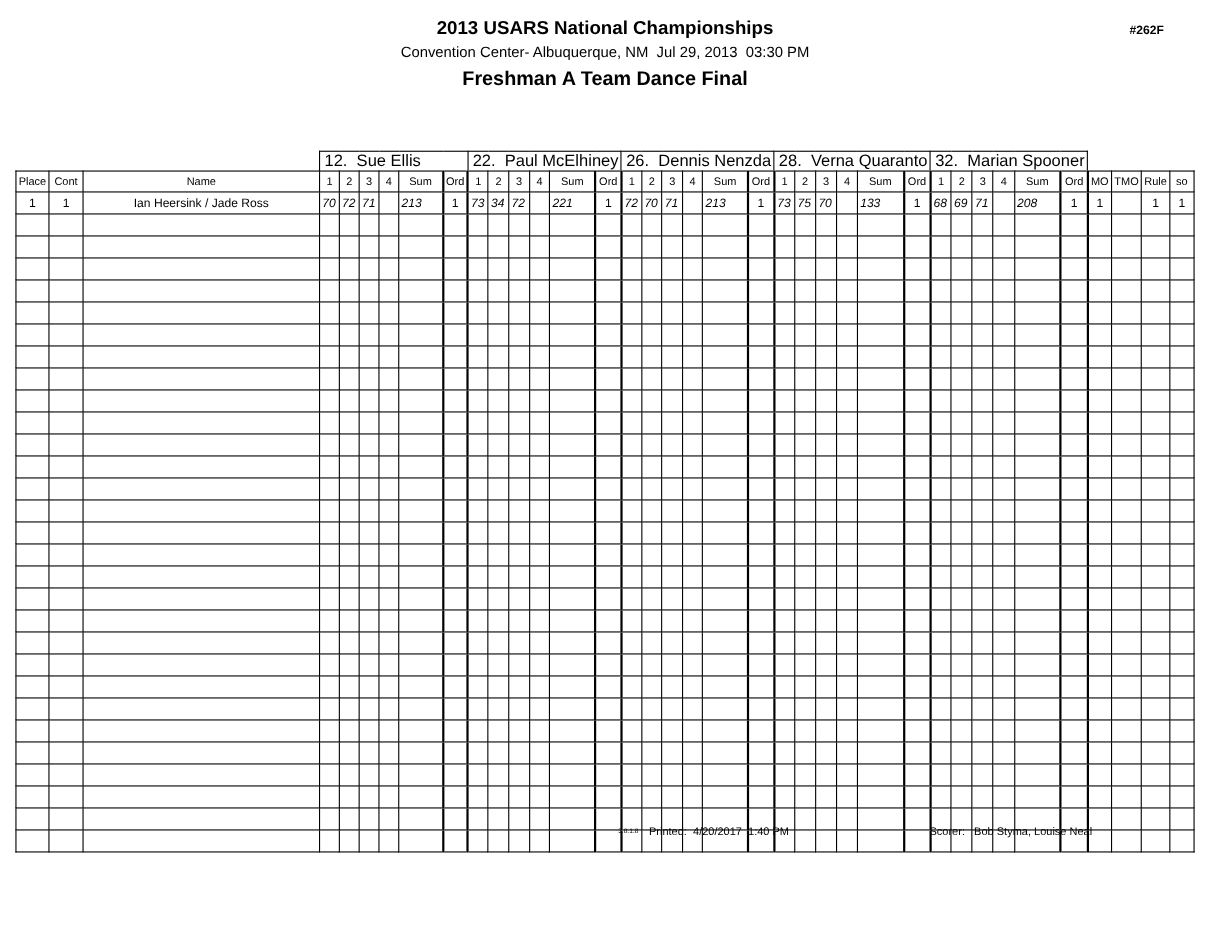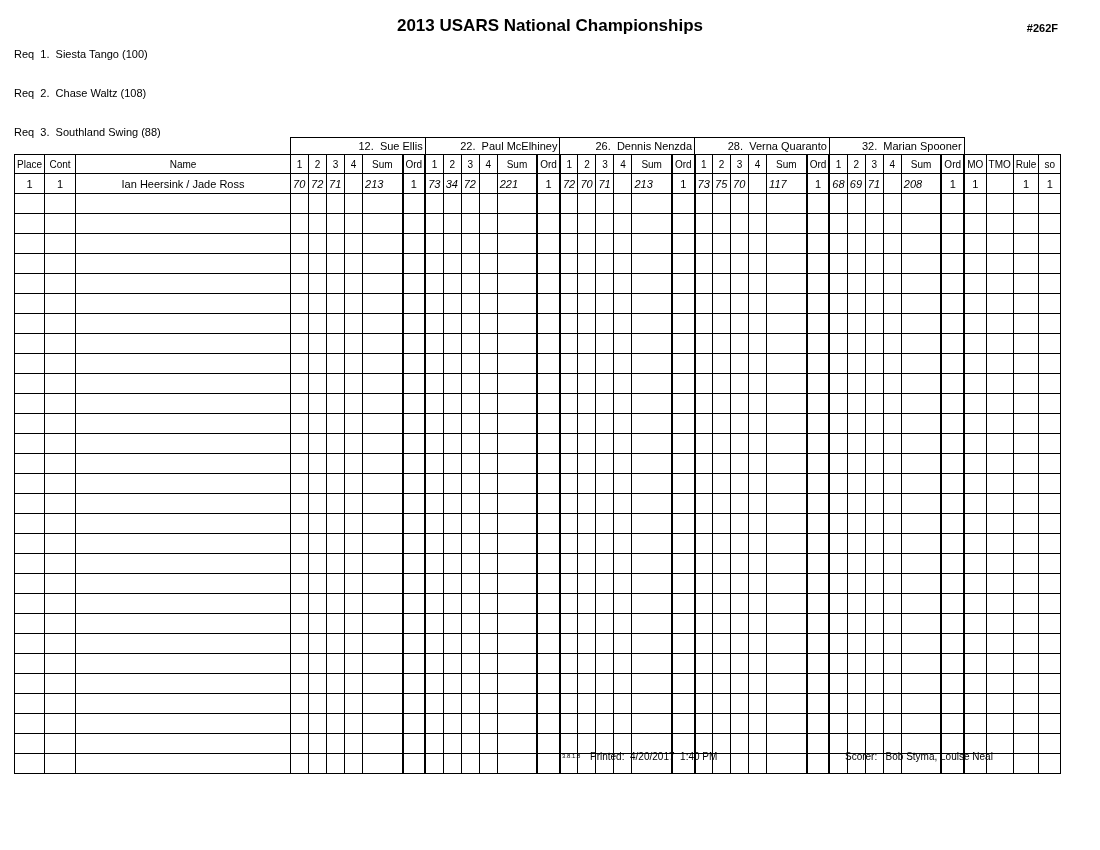--- a/index.html
+++ b/index.html
@@ -24,47 +24,44 @@
   table.summary { position: absolute; left: 14px; top: 137px; border-collapse: collapse; table-layout: fixed; }
   .summary td, .summary th {
     border: 1px solid #000;
     font-size: 11px; font-weight: normal;
     height: 19px; padding: 0 2px;
     overflow: hidden; white-space: nowrap;
     text-align: center;
   }
   tr.judge-row td { height: 16px; }
   td.spacer { border: none; }
-  td.judge-name { text-align: right; padding-left: 18px; white-space: pre; font-size: 11px; }
+  td.judge-name { text-align: left; padding-left: 4px; white-space: pre; font-size: 15px; }
   tr.header-row th { height: 18px; font-size: 10px; }
   .left { text-align: left; margin-top: 27px; }
   .bold { font-weight: bold; }
   td.num { text-align: left; font-style: italic; }
   td.ord, th.ord { border-left: 2px solid #000; border-right: 2px solid #000; }
 
   
   .footer { position: absolute; left: 0; top: 751px; width: 1100px; height: 16px; font-size: 10px; }
   .footer span { white-space: pre; }
   .ver     { position: absolute; left: 562px; top: 2px; font-size: 6px; }
   .printed { position: absolute; left: 590px; top: 0; }
   .scorer  { position: absolute; left: 845px; top: 0; }
 </style>
 </head>
 <body>
 
 <div class="page">
 
-  <div class="reqs">
-    <div>Req  1.  Siesta Tango (100)</div>
-    <div>Req  2.  Chase Waltz (108)</div>
-    <div>Req  3.  Southland Swing (88)</div>
-  </div>
 
   <div class="titles">
     <div class="t-title">2013 USARS National Championships</div>
+    <div class="t-venue">Convention Center- Albuquerque, NM  Jul 29, 2013  03:30 PM</div>
+    <div class="t-event">Freshman A Team Dance Final</div>
   </div>
 
   <div class="session">#262F</div>
 
   <table class="summary">
     <colgroup>
       <col style="width:28px">
         <col style="width:31px">
         <col style="width:215px">
       <col style="width:18px">
@@ -170,21 +167,21 @@
           <td class="num">72</td>
           <td class="num">70</td>
           <td class="num">71</td>
           <td class="num"></td>
           <td class="num">213</td>
           <td class="ord bold">1</td>
           <td class="num">73</td>
           <td class="num">75</td>
           <td class="num">70</td>
           <td class="num"></td>
-          <td class="num">117</td>
+          <td class="num">133</td>
           <td class="ord bold">1</td>
           <td class="num">68</td>
           <td class="num">69</td>
           <td class="num">71</td>
           <td class="num"></td>
           <td class="num">208</td>
           <td class="ord bold">1</td>
           <td>1</td>
           <td></td>
           <td>1</td>

